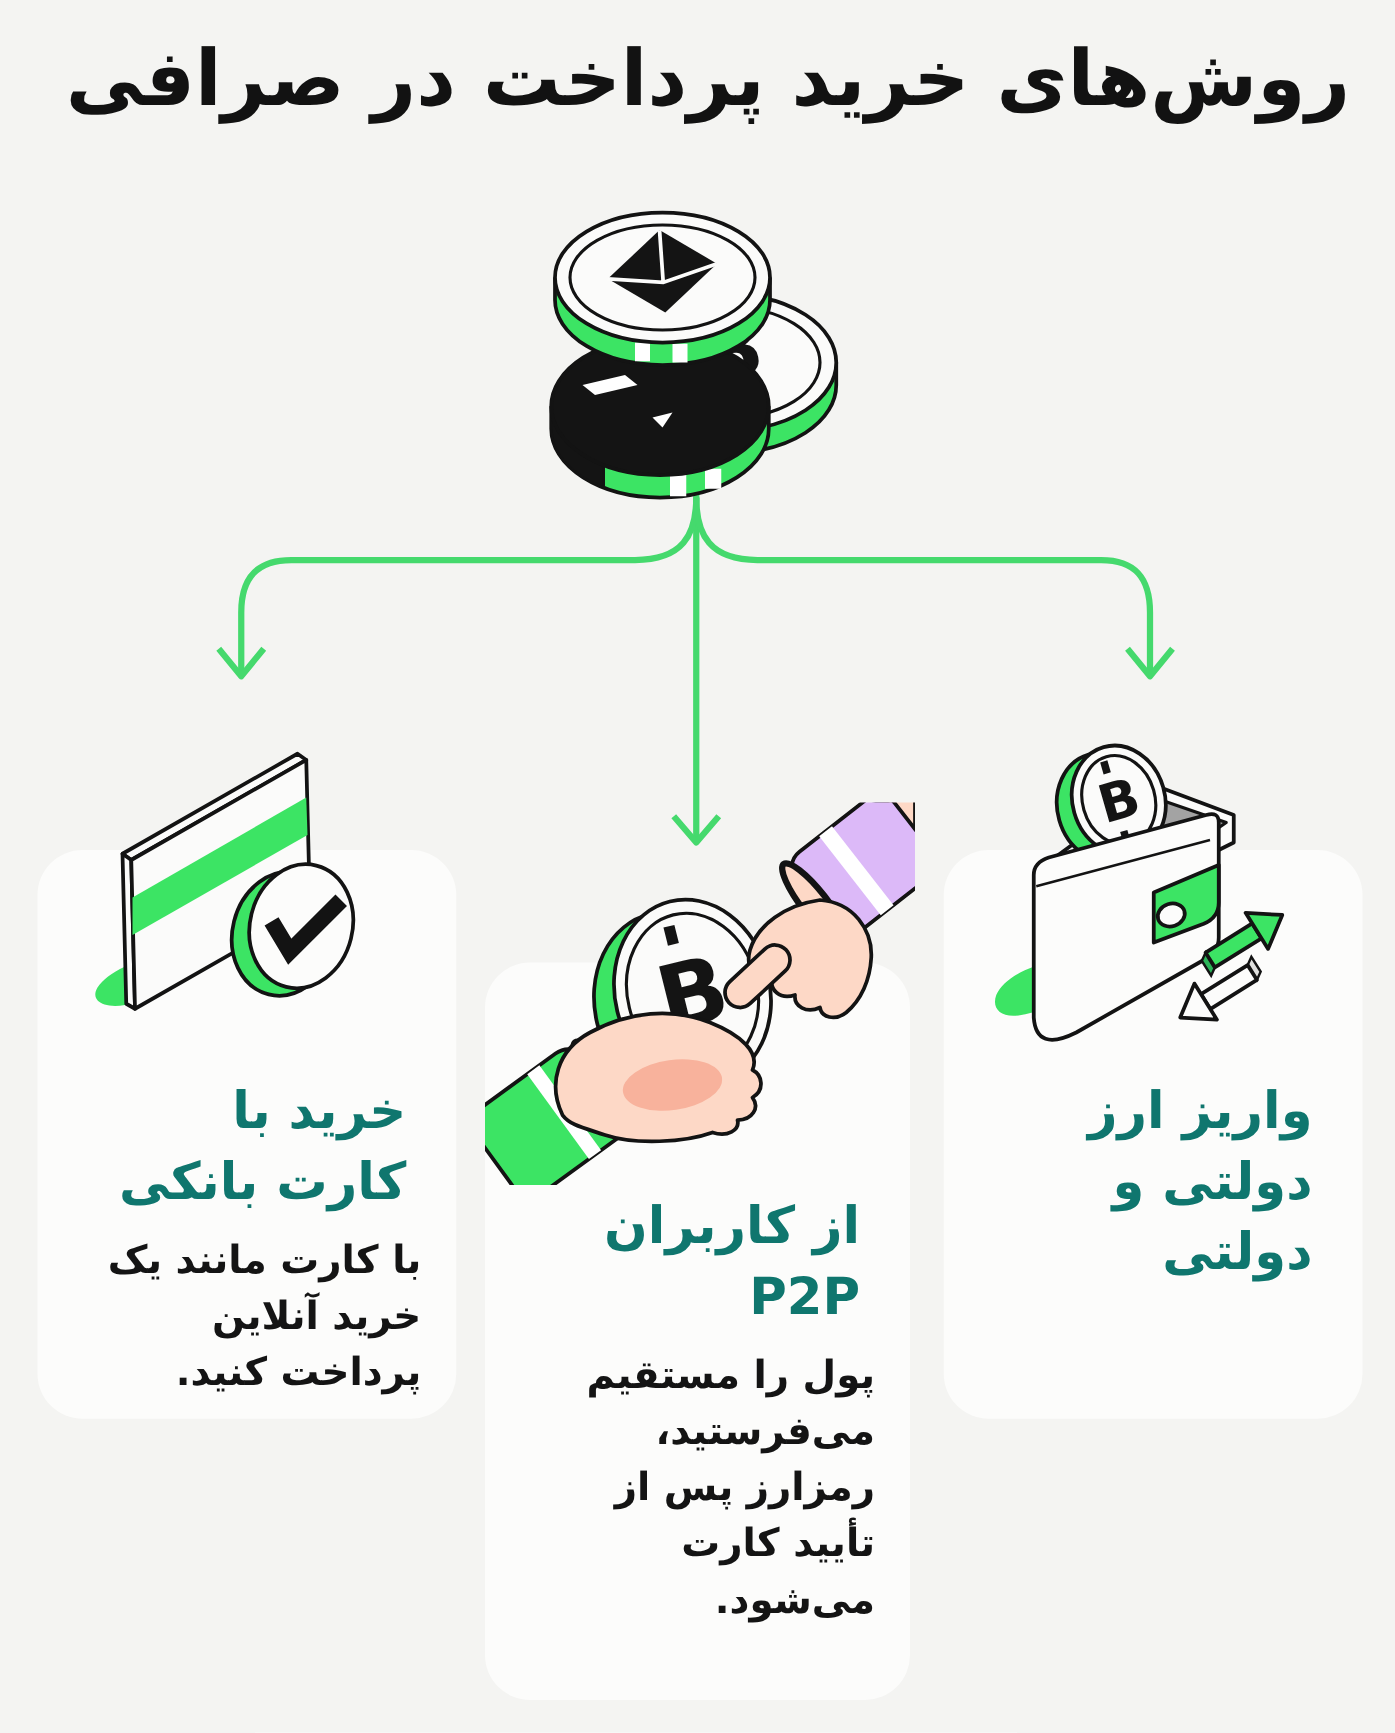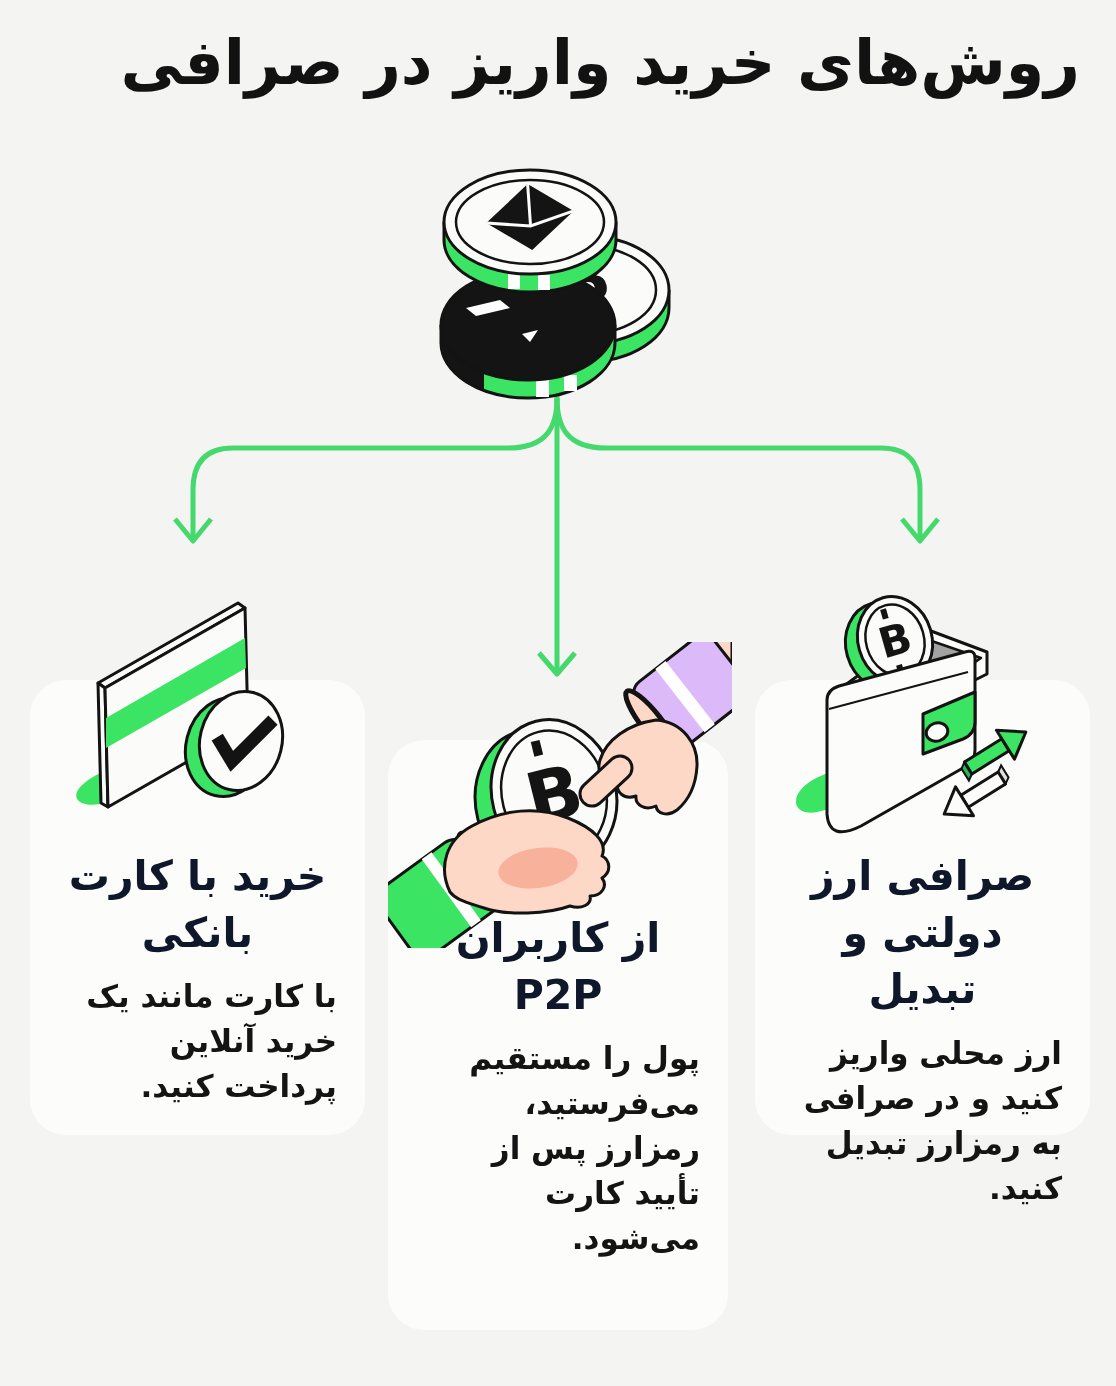--- a/index.html
+++ b/index.html
@@ -10,38 +10,38 @@
   .title{
     position:absolute;top:24px;right:36px;left:36px;margin:0;
     font-size:62px;font-weight:700;color:#121212;text-align:right;
     line-height:1.25;letter-spacing:-1px;
   }
   .card{
     position:absolute;background:#fcfcfb;border-radius:36px;box-sizing:border-box;
     padding:0 28px;z-index:1;
   }
   .card-left  {left:30px; top:680px;width:335px;height:455px;padding-top:168px;}
-  .card-mid   {left:388px;top:740px;width:340px;height:590px;padding-top:170px;}
+  .card-mid   {left:388px;top:770px;width:340px;height:590px;padding-top:170px;}
   .card-right {left:755px;top:680px;width:335px;height:455px;padding-top:168px;}
   .card h2{
-    margin:0;font-size:41px;font-weight:700;color:#0f172a;line-height:1.38;text-align:center;
+    margin:12px;font-size:41px;font-weight:700;color:#0f766e;line-height:1.38;text-align:right;
   }
   .card p{
     margin:13px 0 0 0;font-size:31px;font-weight:700;color:#141414;line-height:1.45;text-align:right;
   }
   .illus{position:absolute;z-index:2;}
   .connector{position:absolute;left:150px;top:385px;z-index:0;}
   .coins{position:absolute;left:438px;top:158px;z-index:2;}
 </style>
 </head>
 <body>
 
 <div class="canvas">
 
-  <h1 class="title" dir="rtl">روش‌های خرید واریز در صرافی</h1>
+  <h1 class="title" dir="rtl">روش‌های خرید پرداخت در صرافی</h1>
 
   <svg class="connector" width="810" height="300" viewBox="150 385 810 300">
     <g fill="none" stroke="#45d96d" stroke-width="5">
       <path d="M 557 385 L 557 671"></path>
       <path d="M 539 653 L 557 674 L 575 653" stroke-linejoin="round"></path>
       <path d="M 557 398 C 557 428 546 448 508 448 L 233 448 C 206 448 193 462 193 490 L 193 538"></path>
       <path d="M 175 519 L 193 541 L 211 519" stroke-linejoin="round"></path>
       <path d="M 557 398 C 557 428 568 448 606 448 L 881 448 C 908 448 920 462 920 490 L 920 538"></path>
       <path d="M 902 519 L 920 541 L 938 519" stroke-linejoin="round"></path>
     </g>
@@ -149,22 +149,21 @@
         <rect x="-14" y="-40" width="13" height="80" fill="#ffffff"></rect>
         <ellipse cx="-50" cy="0" rx="10" ry="40" fill="#fdd8c6" stroke="#131313" stroke-width="5"></ellipse>
       </g>
       <path d="M 268 78 C 240 82 218 98 212 118 C 208 132 216 142 230 140 C 227 150 236 158 248 154 C 247 163 257 169 268 164 C 269 172 280 175 289 168 C 301 158 308 142 309 124 C 310 102 295 80 268 78 Z" fill="#fdd8c6" stroke="#131313" stroke-width="3" stroke-linejoin="round"></path>
       <line x1="232" y1="126" x2="204" y2="152" stroke="#131313" stroke-width="27" stroke-linecap="round"></line>
       <line x1="232" y1="126" x2="204" y2="152" stroke="#fdd8c6" stroke-width="21" stroke-linecap="round"></line>
     </g>
   </svg>
 
   <section class="card card-right" dir="rtl">
-    <h2>صرافی ارز دولتی و تبدیل</h2>
-    <p>ارز محلی واریز کنید و در صرافی به رمزارز تبدیل کنید.</p>
+    <h2>واریز ارز دولتی و دولتی</h2>
   </section>
 
   <svg class="illus" style="left:775px;top:582px;" width="264" height="300" viewBox="0 0 264 300">
     <path d="M 72 186 C 46 191 28 201 22 214 C 18 225 26 233 42 230 C 60 227 74 218 78 208 Z" fill="#3ce464"></path>
     <g>
       <path d="M 58 112 L 148 46 L 212 70 L 212 92 L 200 98 Z" fill="#fcfcfb" stroke="#131313" stroke-width="3" stroke-linejoin="round"></path>
       <path d="M 64 114 L 148 56 L 206 76 L 122 134 Z" fill="#a3a3a3" stroke="#131313" stroke-width="2.5" stroke-linejoin="round"></path>
     </g>
     <g>
       <ellipse cx="108" cy="64" rx="37" ry="44" transform="rotate(-16 108 64)" fill="#3ce464" stroke="#131313" stroke-width="3"></ellipse>

